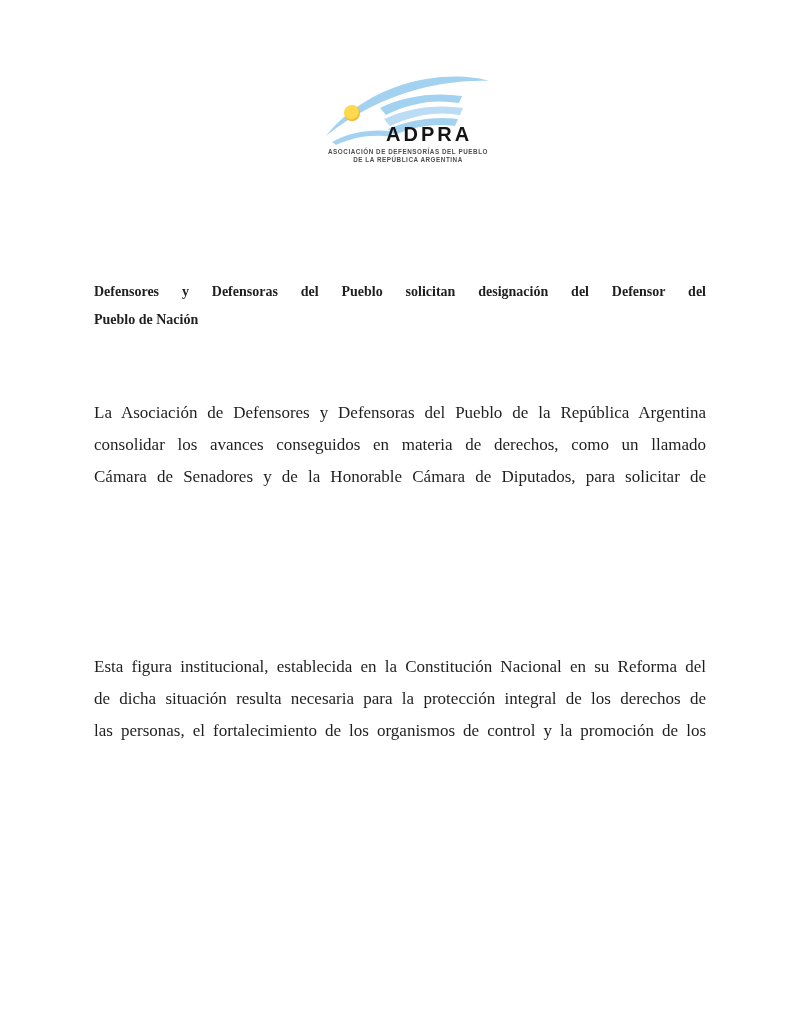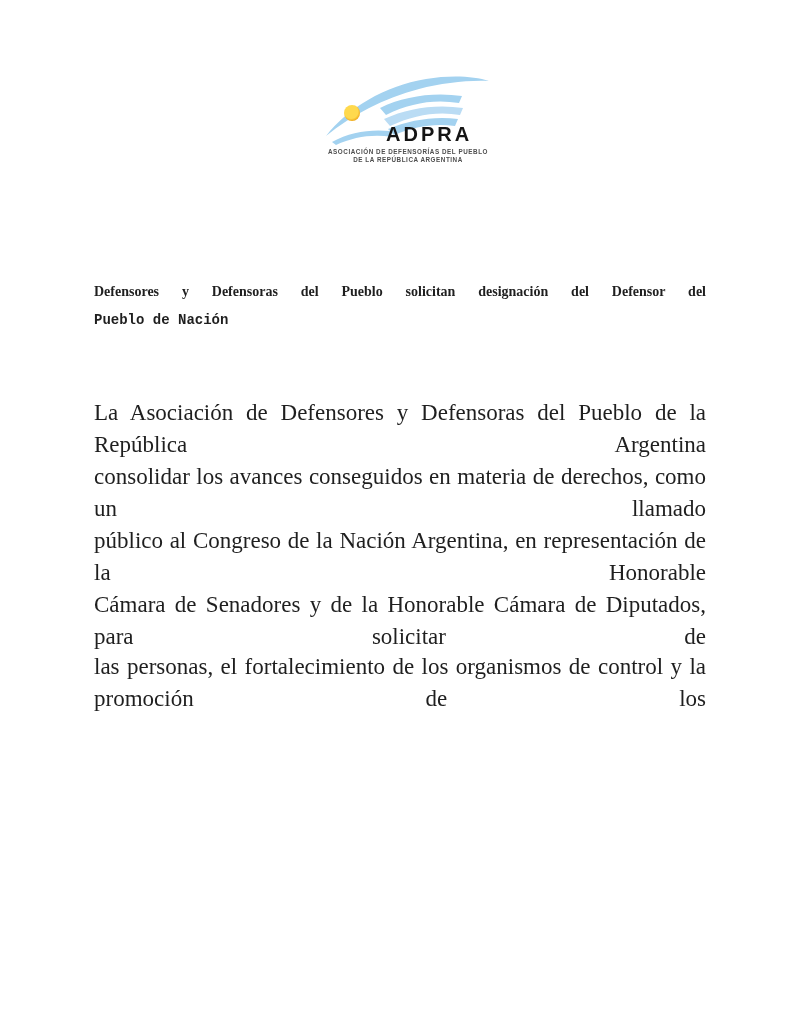--- a/index.html
+++ b/index.html
@@ -27,23 +27,23 @@
     letter-spacing:0.55px;color:#4e4e4e;text-transform:uppercase;
     white-space:nowrap;
   }
   .logo-caption.l1{top:76px;}
   .logo-caption.l2{top:84px;}
   
   .textblock{position:absolute;left:94px;width:612px;}
   .title{top:278px;font-weight:700;font-size:14px;line-height:28px;}
   .para1{top:397px;}
   .para2{top:651px;}
-  .body-text{font-size:23px;line-height:32px;}
+  .body-text{font-size:17px;line-height:32px;}
   .line{text-align:justify;text-align-last:justify;white-space:normal;}
-  .line.last{text-align-last:left;font-family:Liberation Mono, monospace;}
+  .line.last{text-align-last:left;}
 </style>
 </head>
 <body>
 
 <div class="page">
 
   <div class="logo">
     <svg width="172" height="94" viewBox="0 0 172 94">
       <defs>
         <radialGradient id="sunGrad" cx="45%" cy="42%" r="60%">
@@ -70,21 +70,22 @@
   </div>
 
   <div class="textblock title">
     <div class="line">Defensores y Defensoras del Pueblo solicitan designación del Defensor del</div>
     <div class="line last">Pueblo de Nación</div>
   </div>
 
   <div class="textblock body-text para1">
     <div class="line">La Asociación de Defensores y Defensoras del Pueblo de la República Argentina</div>
     <div class="line">consolidar los avances conseguidos en materia de derechos, como un llamado</div>
-    <div class="line">público al Congreso de la Nación Argentina, en representación de la Honorable</div>
     <div class="line">Cámara de Senadores y de la Honorable Cámara de Diputados, para solicitar de</div>
   </div>
 
   <div class="textblock body-text para2">
+    <div class="line">Esta figura institucional, establecida en la Constitución Nacional en su Reforma del</div>
+    <div class="line">de dicha situación resulta necesaria para la protección integral de los derechos de</div>
     <div class="line">las personas, el fortalecimiento de los organismos de control y la promoción de los</div>
   </div>
 
 </div>
 
 </body></html>

